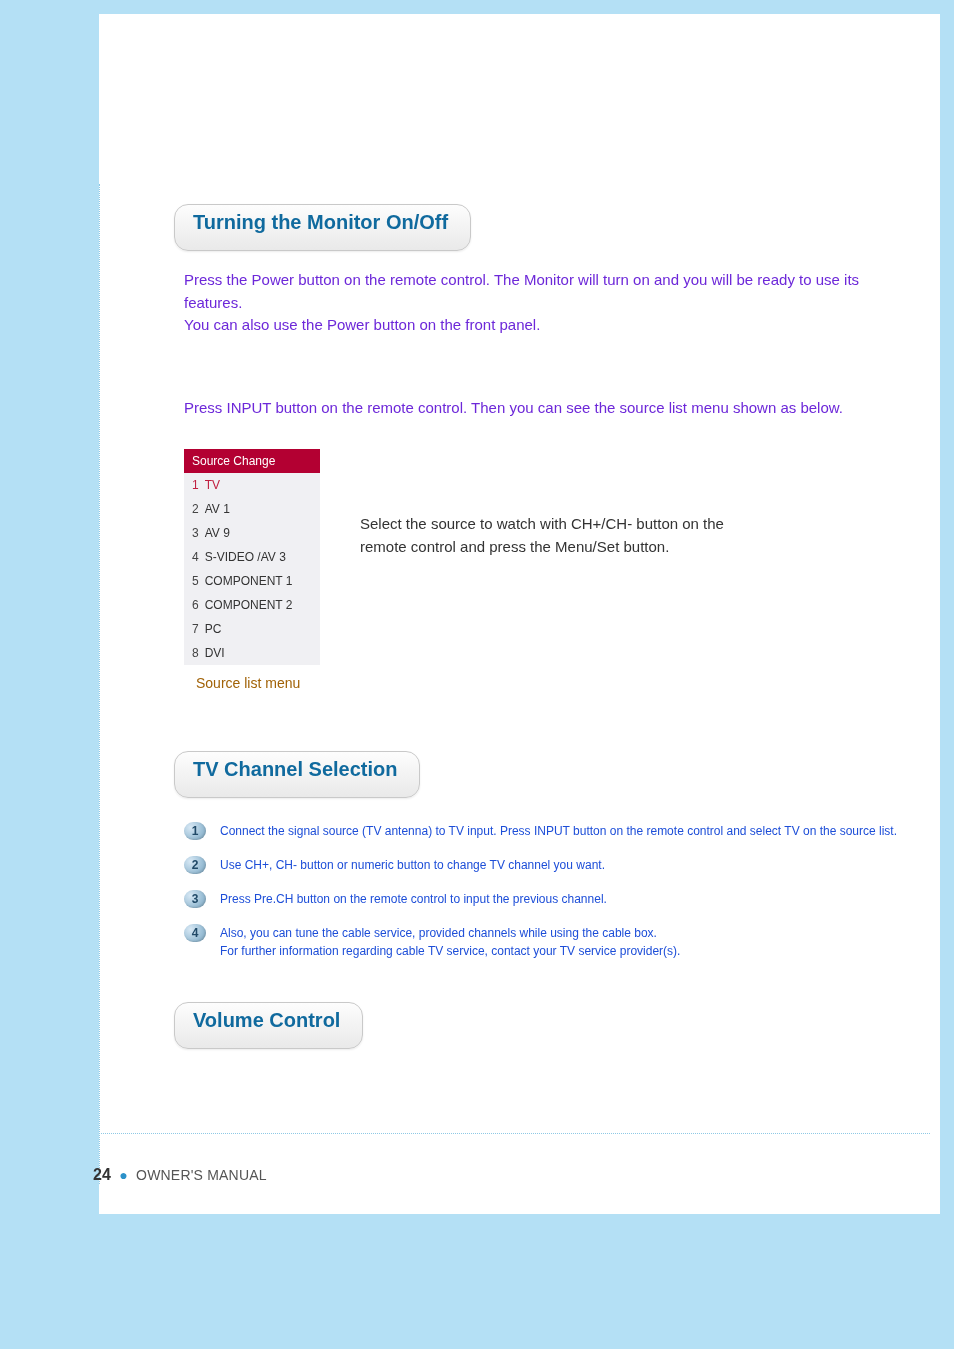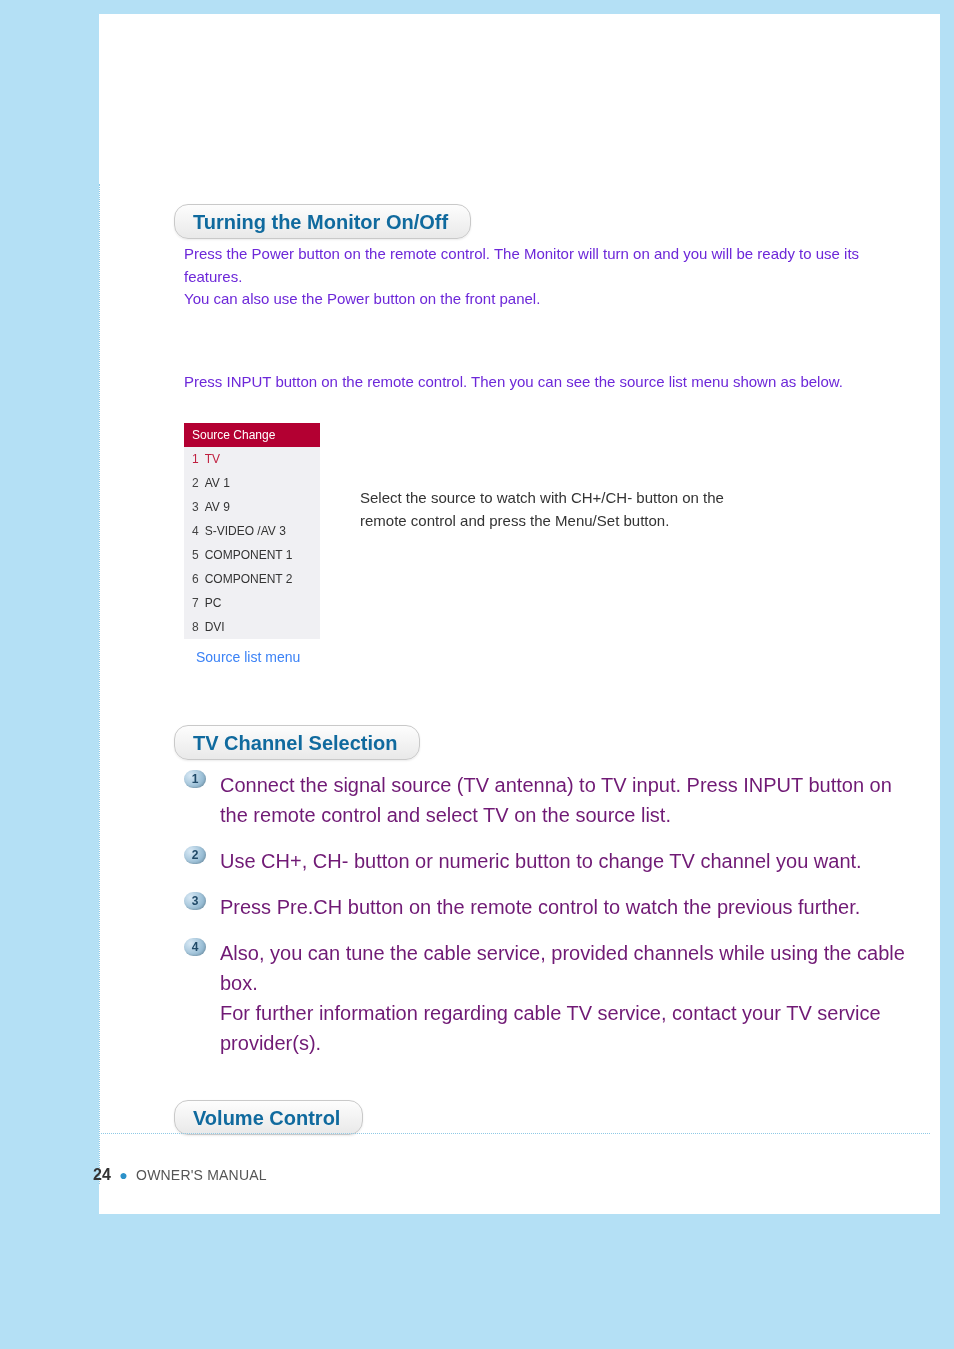--- a/index.html
+++ b/index.html
@@ -38,25 +38,25 @@
     bottom: 80px;
   }
   .content {
     padding: 190px 30px 0 85px;
   }
   .section-header {
     display: inline-block;
     background: linear-gradient(#fdfdfd, #e9e9e9);
     border: 1px solid #c9c9c9;
     border-radius: 14px;
-    padding: 6px 22px 4px 18px;
+    padding: 6px 22px 16px 18px;
     font-weight: bold;
     font-size: 20px;
     color: #106a9e;
-    margin-bottom: 4px;
+    margin-bottom: 18px;
     margin-left: -10px;
     box-shadow: 0 1px 2px rgba(0,0,0,0.08);
   }
   .body-text {
     font-size: 15px;
     color: #6d28d9;
     line-height: 1.5;
     margin-bottom: 60px;
   }
   .source-row {
@@ -82,21 +82,21 @@
     padding: 5px 8px;
     font-size: 12px;
     display: flex;
     gap: 6px;
   }
   .source-item.selected .src-num,
   .source-item.selected .src-label { color: #c02040; }
   .src-num { color: #444; }
   .source-caption {
     font-size: 14px;
-    color: #3b82f6;
+    color: #a16207;
     padding: 10px 0 0 12px;
   }
   .source-desc {
     font-size: 15px;
     color: #333;
     line-height: 1.5;
     padding-top: 64px;
   }
   .steps { margin-top: 6px; margin-bottom: 42px; }
   .step {
@@ -113,22 +113,22 @@
     color: #214a68;
     font-weight: bold;
     font-size: 12px;
     display: flex;
     align-items: center;
     justify-content: center;
     flex: 0 0 22px;
     box-shadow: inset -1px -1px 2px rgba(0,0,0,0.15);
   }
   .step-text {
-    font-size: 20px;
-    color: #701a75;
+    font-size: 12px;
+    color: #1d4ed8;
     line-height: 1.5;
   }
   .footer {
     position: absolute;
     bottom: 30px;
     left: -6px;
     font-size: 14px;
     color: #555;
     letter-spacing: 0.2px;
   }
@@ -208,21 +208,21 @@
           <div class="step">
             <div class="step-badge">1</div>
             <div class="step-text" style="white-space: pre-line;">Connect the signal source (TV antenna) to TV input. Press INPUT button on the remote control and select TV on the source list.</div>
           </div>
           <div class="step">
             <div class="step-badge">2</div>
             <div class="step-text" style="white-space: pre-line;">Use CH+, CH- button or numeric button to change TV channel you want.</div>
           </div>
           <div class="step">
             <div class="step-badge">3</div>
-            <div class="step-text" style="white-space: pre-line;">Press Pre.CH button on the remote control to watch the previous further.</div>
+            <div class="step-text" style="white-space: pre-line;">Press Pre.CH button on the remote control to input the previous channel.</div>
           </div>
           <div class="step">
             <div class="step-badge">4</div>
             <div class="step-text" style="white-space: pre-line;">Also, you can tune  the cable service, provided channels while using the cable box.
 For further information regarding cable TV service, contact your TV service provider(s).</div>
           </div>
         </div>
 
       
       <div class="section-header">Volume Control</div>

